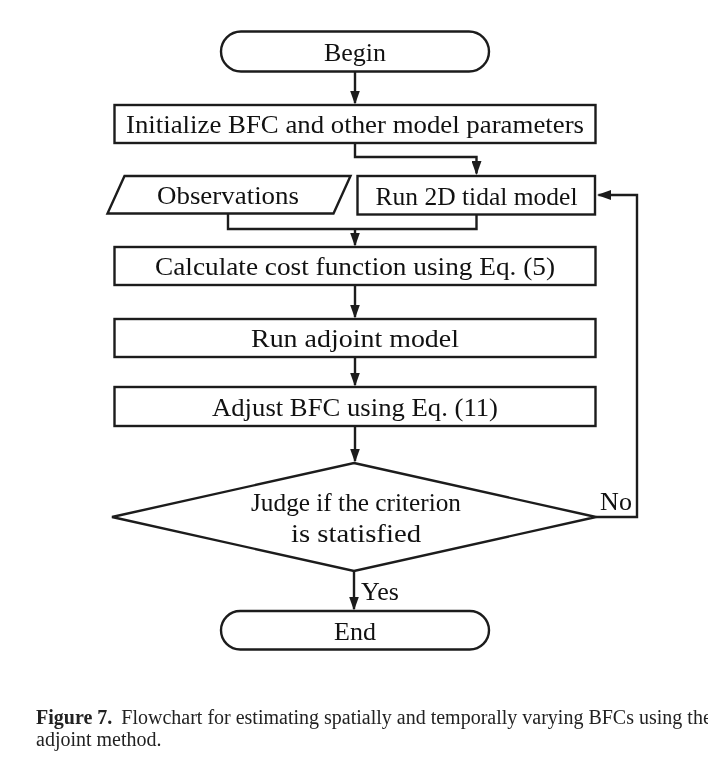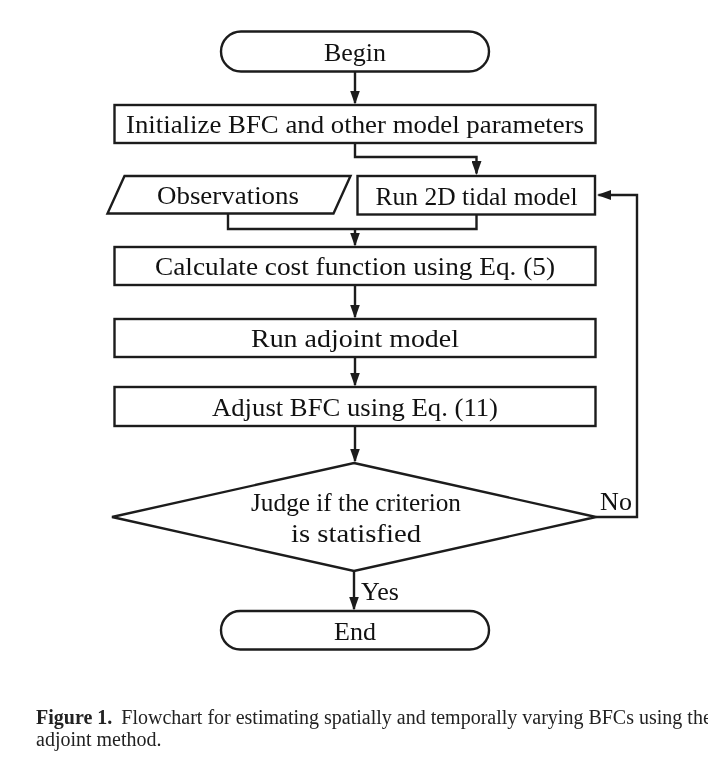--- a/index.html
+++ b/index.html
@@ -119,15 +119,15 @@
 
     <text class="edge-text" x="616" y="510">No</text>
     <text class="edge-text edge-text-start" x="361" y="600">Yes</text>
 
     <g>
       <rect class="node-shape" x="221" y="611" width="268" height="38.5" rx="19.25" ry="19.25"></rect>
       <text class="node-text" x="355" y="639.5">End</text>
     </g>
   </svg>
 
-  <p class="caption"><span class="cap-label">Figure 1.</span><span>Flowchart for estimating spatially and temporally varying BFCs using the adjoint method.</span></p>
+  <p class="caption"><span class="cap-label">Figure 7.</span><span>Flowchart for estimating spatially and temporally varying BFCs using the adjoint method.</span></p>
 
 </div>
 
 </body></html>

